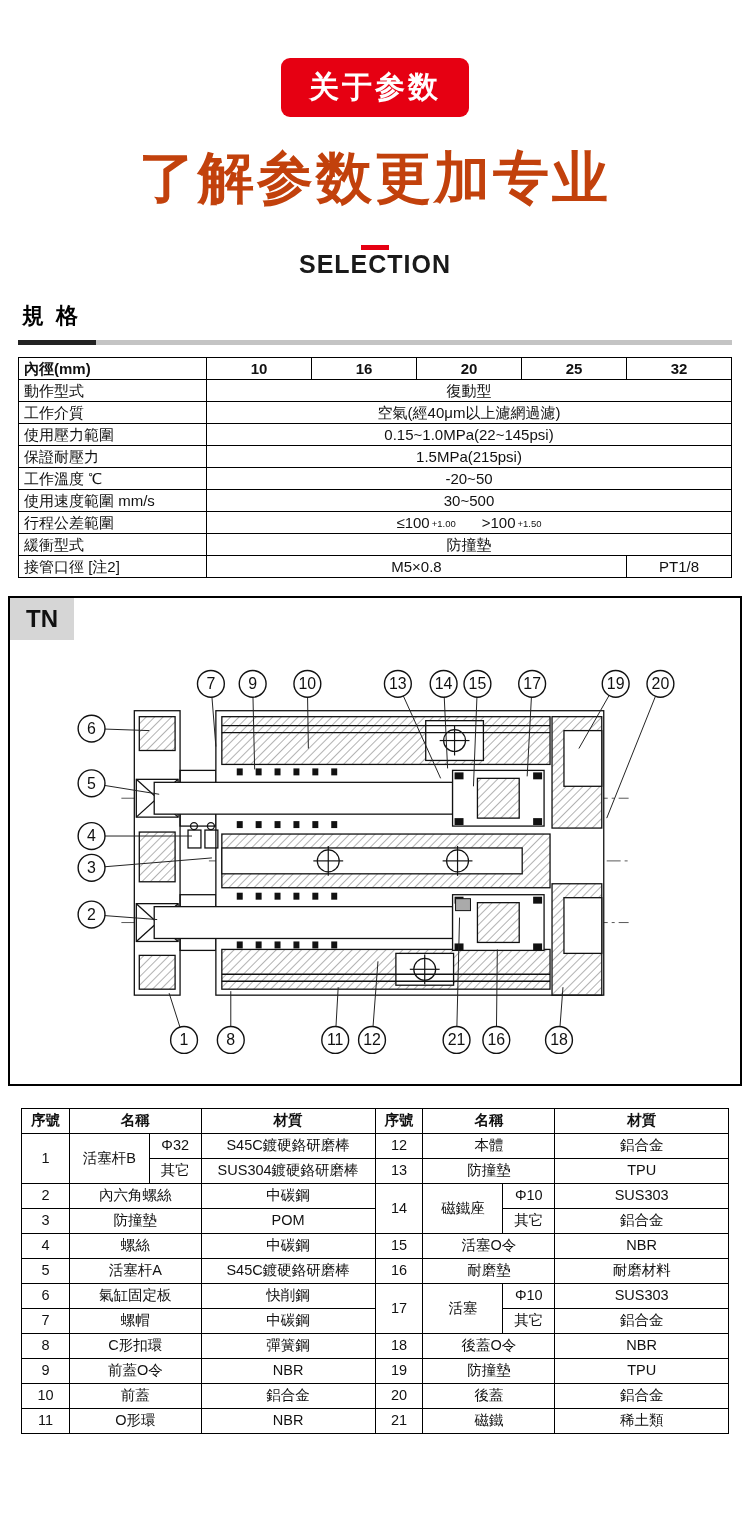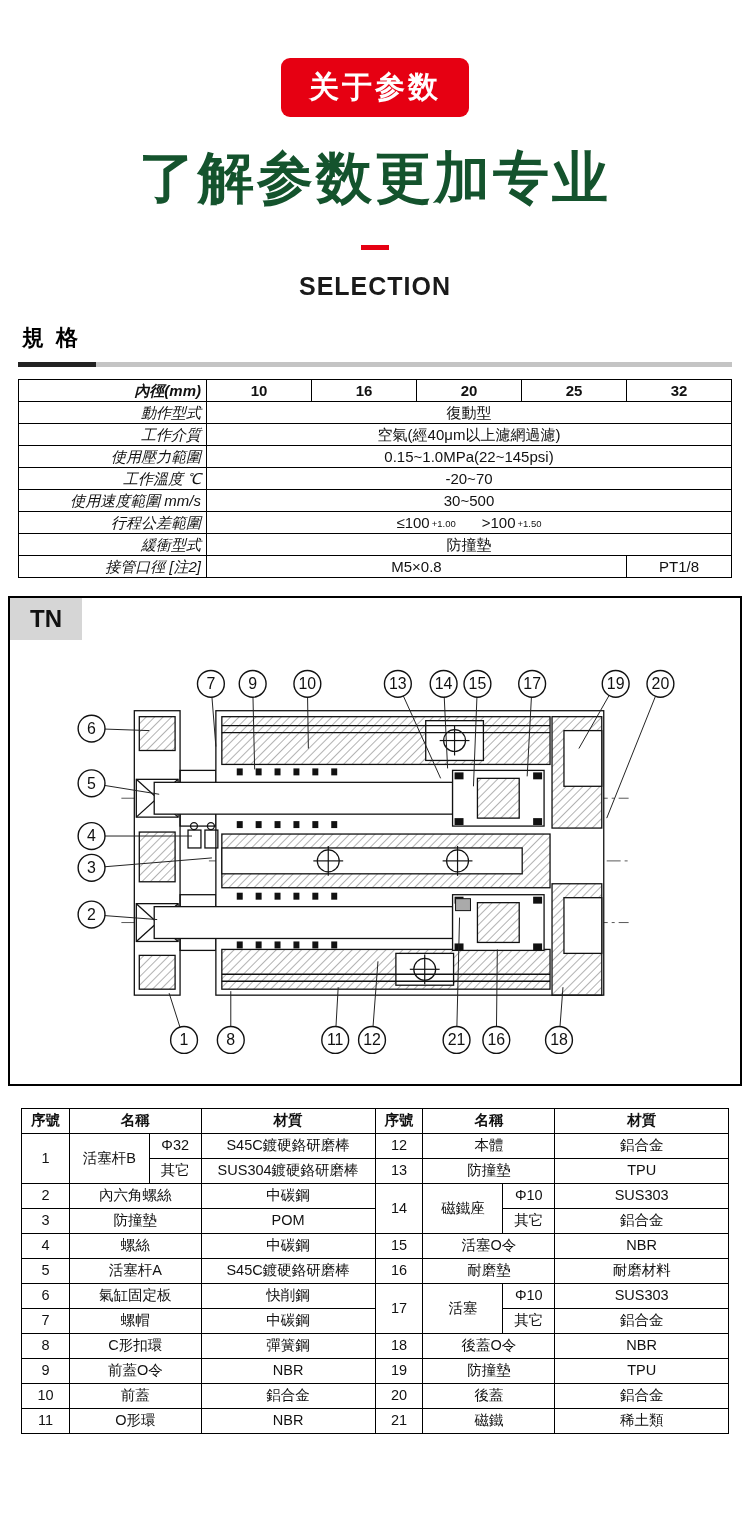--- a/index.html
+++ b/index.html
@@ -1,37 +1,37 @@
 <!DOCTYPE html>
 <html><head>
 <meta charset="utf-8">
 <style>
   html,body{margin:0;padding:0;}
   body{width:750px;background:#fff;color:#111;font-family:"Liberation Sans",sans-serif;}
   .hero{text-align:center;padding-top:58px;}
   .badge{display:inline-block;background:#e60012;color:#fff;font-size:30px;font-weight:bold;
          padding:9px 28px;border-radius:9px;letter-spacing:3px;}
-  .title{margin:24px 0 0;font-size:56px;font-weight:bold;letter-spacing:3px;color:#14532d;}
+  .title{margin:24px 0 0;font-size:56px;font-weight:bold;letter-spacing:3px;color:#c2410c;}
   .dash{width:28px;height:5px;background:#e60012;margin:28px auto 0;}
-  .selection{margin-top:22px;font-size:25px;font-weight:bold;letter-spacing:1px;color:#1a1a1a;}
+  .selection{font-size:25px;font-weight:bold;letter-spacing:1px;color:#1a1a1a;}
 
   .spec-sec{margin:22px 18px 0;}
   .spec-head{font-size:22px;font-weight:bold;letter-spacing:3px;margin-left:4px;color:#000;}
   .rule{position:relative;height:5px;background:#c4c4c4;margin-top:9px;}
   .rule-dark{position:absolute;left:0;top:0;width:78px;height:5px;background:#222;}
 
   table.spec{border-collapse:collapse;width:100%;margin-top:12px;font-size:15px;table-layout:fixed;}
   .spec td{border:1px solid #000;height:21px;padding:0 5px;text-align:center;line-height:1.05;overflow:hidden;white-space:nowrap;}
-  .spec td.lbl{text-align:right;font-style:italic;}
+  .spec td.lbl{text-align:left;}
   .spec tr.bores td{font-weight:bold;}
   .stack{display:inline-flex;flex-direction:row;vertical-align:middle;font-size:9.5px;line-height:9.5px;margin-left:2px;text-align:left;}
   .tolgap{display:inline-block;width:26px;}
 
   .diagram{position:relative;margin:18px 8px 0;height:486px;border:2px solid #000;box-sizing:content-box;}
-  .tn{position:absolute;left:0;top:0;width:72px;height:42px;background:#d6d6d6;font-size:24px;font-weight:bold;
+  .tn{position:absolute;left:0;top:0;width:64px;height:42px;background:#d6d6d6;font-size:24px;font-weight:bold;
       display:flex;align-items:center;justify-content:center;z-index:2;}
   .diagram svg{position:absolute;left:0;top:0;width:100%;height:100%;}
 
   .parts-wrap{display:flex;margin:22px 21px 4px;}
   table.parts{border-collapse:collapse;font-size:14.5px;table-layout:fixed;}
   .parts td{border:1px solid #000;height:24px;padding:0 2px;text-align:center;line-height:1.05;overflow:hidden;white-space:nowrap;}
   .parts tr.hd td{font-weight:bold;}
   table.parts.right{margin-left:-1px;}
 </style>
 </head>
@@ -74,22 +74,26 @@
         </tr>
     <tr>
           <td class="lbl">工作介質</td>
           <td colspan="5">空氣(經40μm以上濾網過濾)</td>
         </tr>
     <tr>
           <td class="lbl">使用壓力範圍</td>
           <td colspan="5">0.15~1.0MPa(22~145psi)</td>
         </tr>
     <tr>
+          <td class="lbl">保證耐壓力</td>
+          <td colspan="5">1.5MPa(215psi)</td>
+        </tr>
+    <tr>
           <td class="lbl">工作溫度 ℃</td>
-          <td colspan="5">-20~70</td>
+          <td colspan="5">-20~50</td>
         </tr>
     <tr>
           <td class="lbl">使用速度範圍 mm/s</td>
           <td colspan="5">30~500</td>
         </tr>
     <tr>
       <td class="lbl">行程公差範圍</td>
       <td colspan="5">
         <span>≤100</span><span class="stack">
               <span>+1.0</span>

